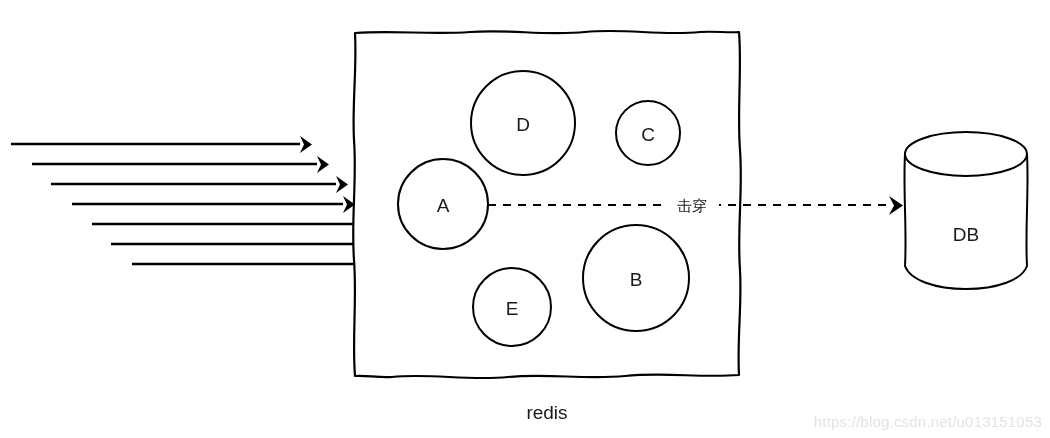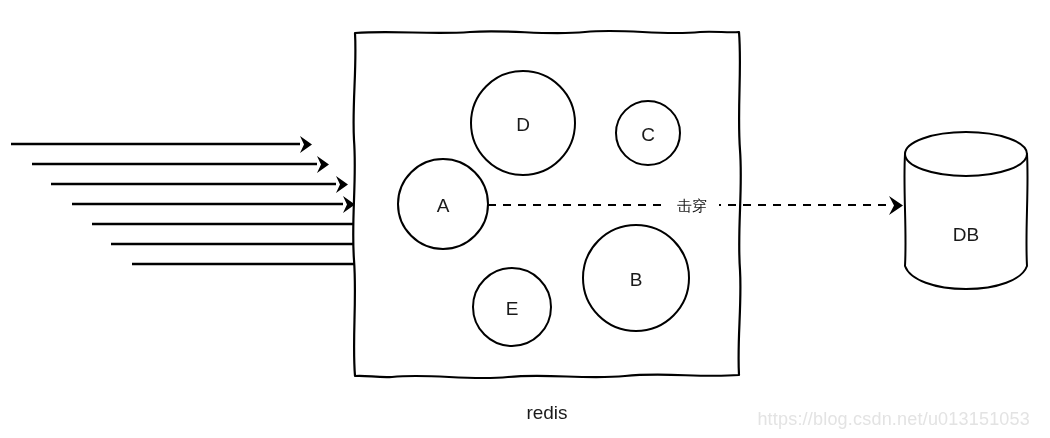--- a/index.html
+++ b/index.html
@@ -86,24 +86,24 @@
     fill: #1a1a1a;
     text-anchor: middle;
     dominant-baseline: central;
   }
   .edge-label-bg {
     fill: #ffffff;
     stroke: none;
   }
   .watermark {
     position: absolute;
-    right: 20px;
+    right: 8px;
     bottom: 8px;
     font-family: "Liberation Sans", "DejaVu Sans", sans-serif;
-    font-size: 18px;
+    font-size: 15px;
     color: #e3e3e3;
     letter-spacing: 0.2px;
     white-space: nowrap;
     user-select: none;
   }
 </style>
 </head>
 <body>
 
 <div id="canvas">

